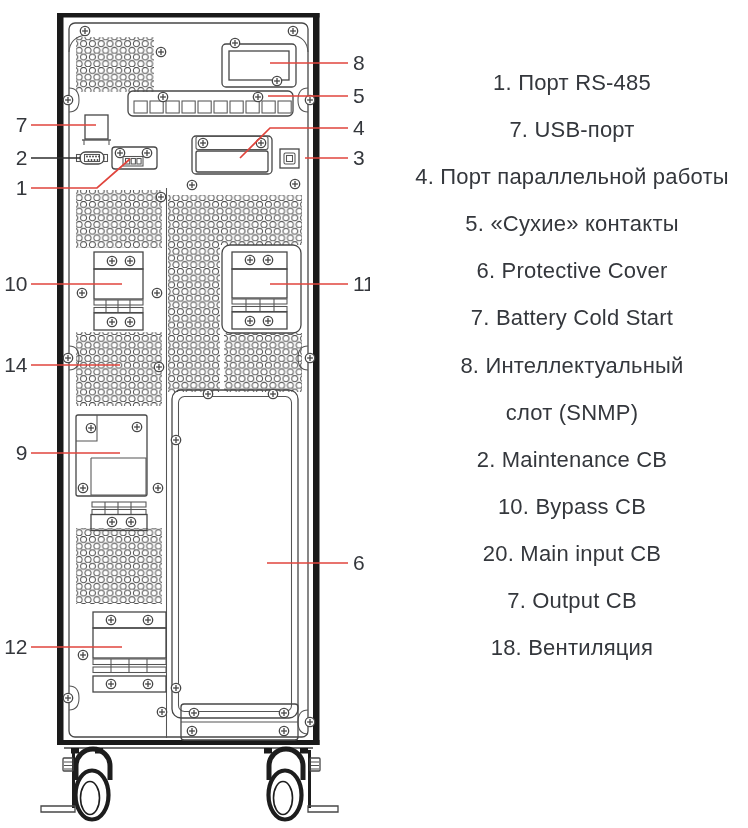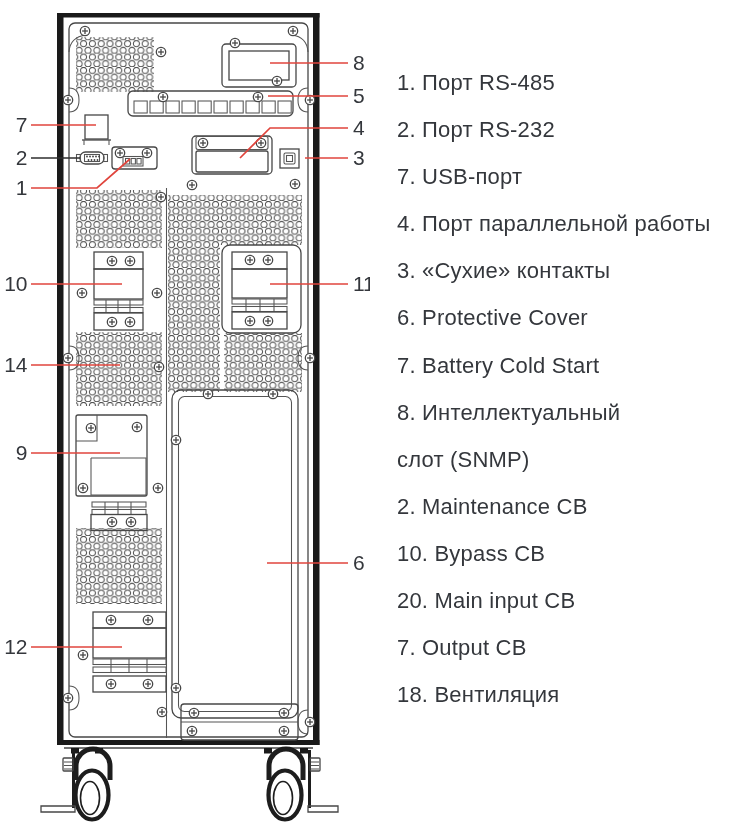--- a/index.html
+++ b/index.html
@@ -5,21 +5,21 @@
   html,body{margin:0;padding:0;background:#ffffff;}
   .stage{
     position:relative;width:748px;height:828px;background:#fff;overflow:hidden;
     font-family:"Liberation Sans","DejaVu Sans",sans-serif;
   }
   .diagram{position:absolute;left:0;top:0;}
   .legend{
     position:absolute;left:397px;top:59px;width:350px;
     color:var(--text,#34373c);font-size:22px;letter-spacing:.2px;
   }
-  .legend .row{height:47.1px;line-height:47.1px;white-space:nowrap;}
+  .legend .row{height:47.1px;line-height:47.1px;white-space:nowrap;text-align:center;}
   
   .ln{stroke:#474747;fill:none;stroke-width:1.3;}
   .lt{stroke:#555;fill:none;stroke-width:1.05;}
   .blk{fill:#1a1a1a;stroke:none;}
   .red{stroke:var(--callout-line-red,#e0443c);stroke-width:1.7;fill:none;}
   .dark{stroke:var(--callout-line-dark,#2e2e2e);stroke-width:1.7;fill:none;}
   .num{font-size:21px;fill:var(--text,#34373c);font-family:"Liberation Sans","DejaVu Sans",sans-serif;}
   .caster{stroke:#1d1d1d;fill:none;}
 </style>
 </head>
@@ -299,24 +299,23 @@
       <path class="ln" d="M308,806 H338 V812 H308 Z" fill="#fff"></path>
       <rect class="ln" x="310" y="758" width="10" height="13" rx="1" fill="#fff"></rect>
       <line class="lt" x1="311" y1="762" x2="319" y2="762"></line>
       <line class="lt" x1="311" y1="765.5" x2="319" y2="765.5"></line>
       <line class="lt" x1="311" y1="769" x2="319" y2="769"></line>
     </g>
   </svg>
 
   <div class="legend">
     <div class="row">1. Порт RS-485</div>
-    <div class="row">2. Порт RS-232</div>
     <div class="row">7. USB-порт</div>
     <div class="row">4. Порт параллельной работы</div>
-    <div class="row">3. «Сухие» контакты</div>
+    <div class="row">5. «Сухие» контакты</div>
     <div class="row">6. Protective Cover</div>
     <div class="row">7. Battery Cold Start</div>
     <div class="row">8. Интеллектуальный</div>
     <div class="row">слот (SNMP)</div>
     <div class="row">2. Maintenance CB</div>
     <div class="row">10. Bypass CB</div>
     <div class="row">20. Main input CB</div>
     <div class="row">7. Output CB</div>
     <div class="row">18. Вентиляция</div>
   </div>

